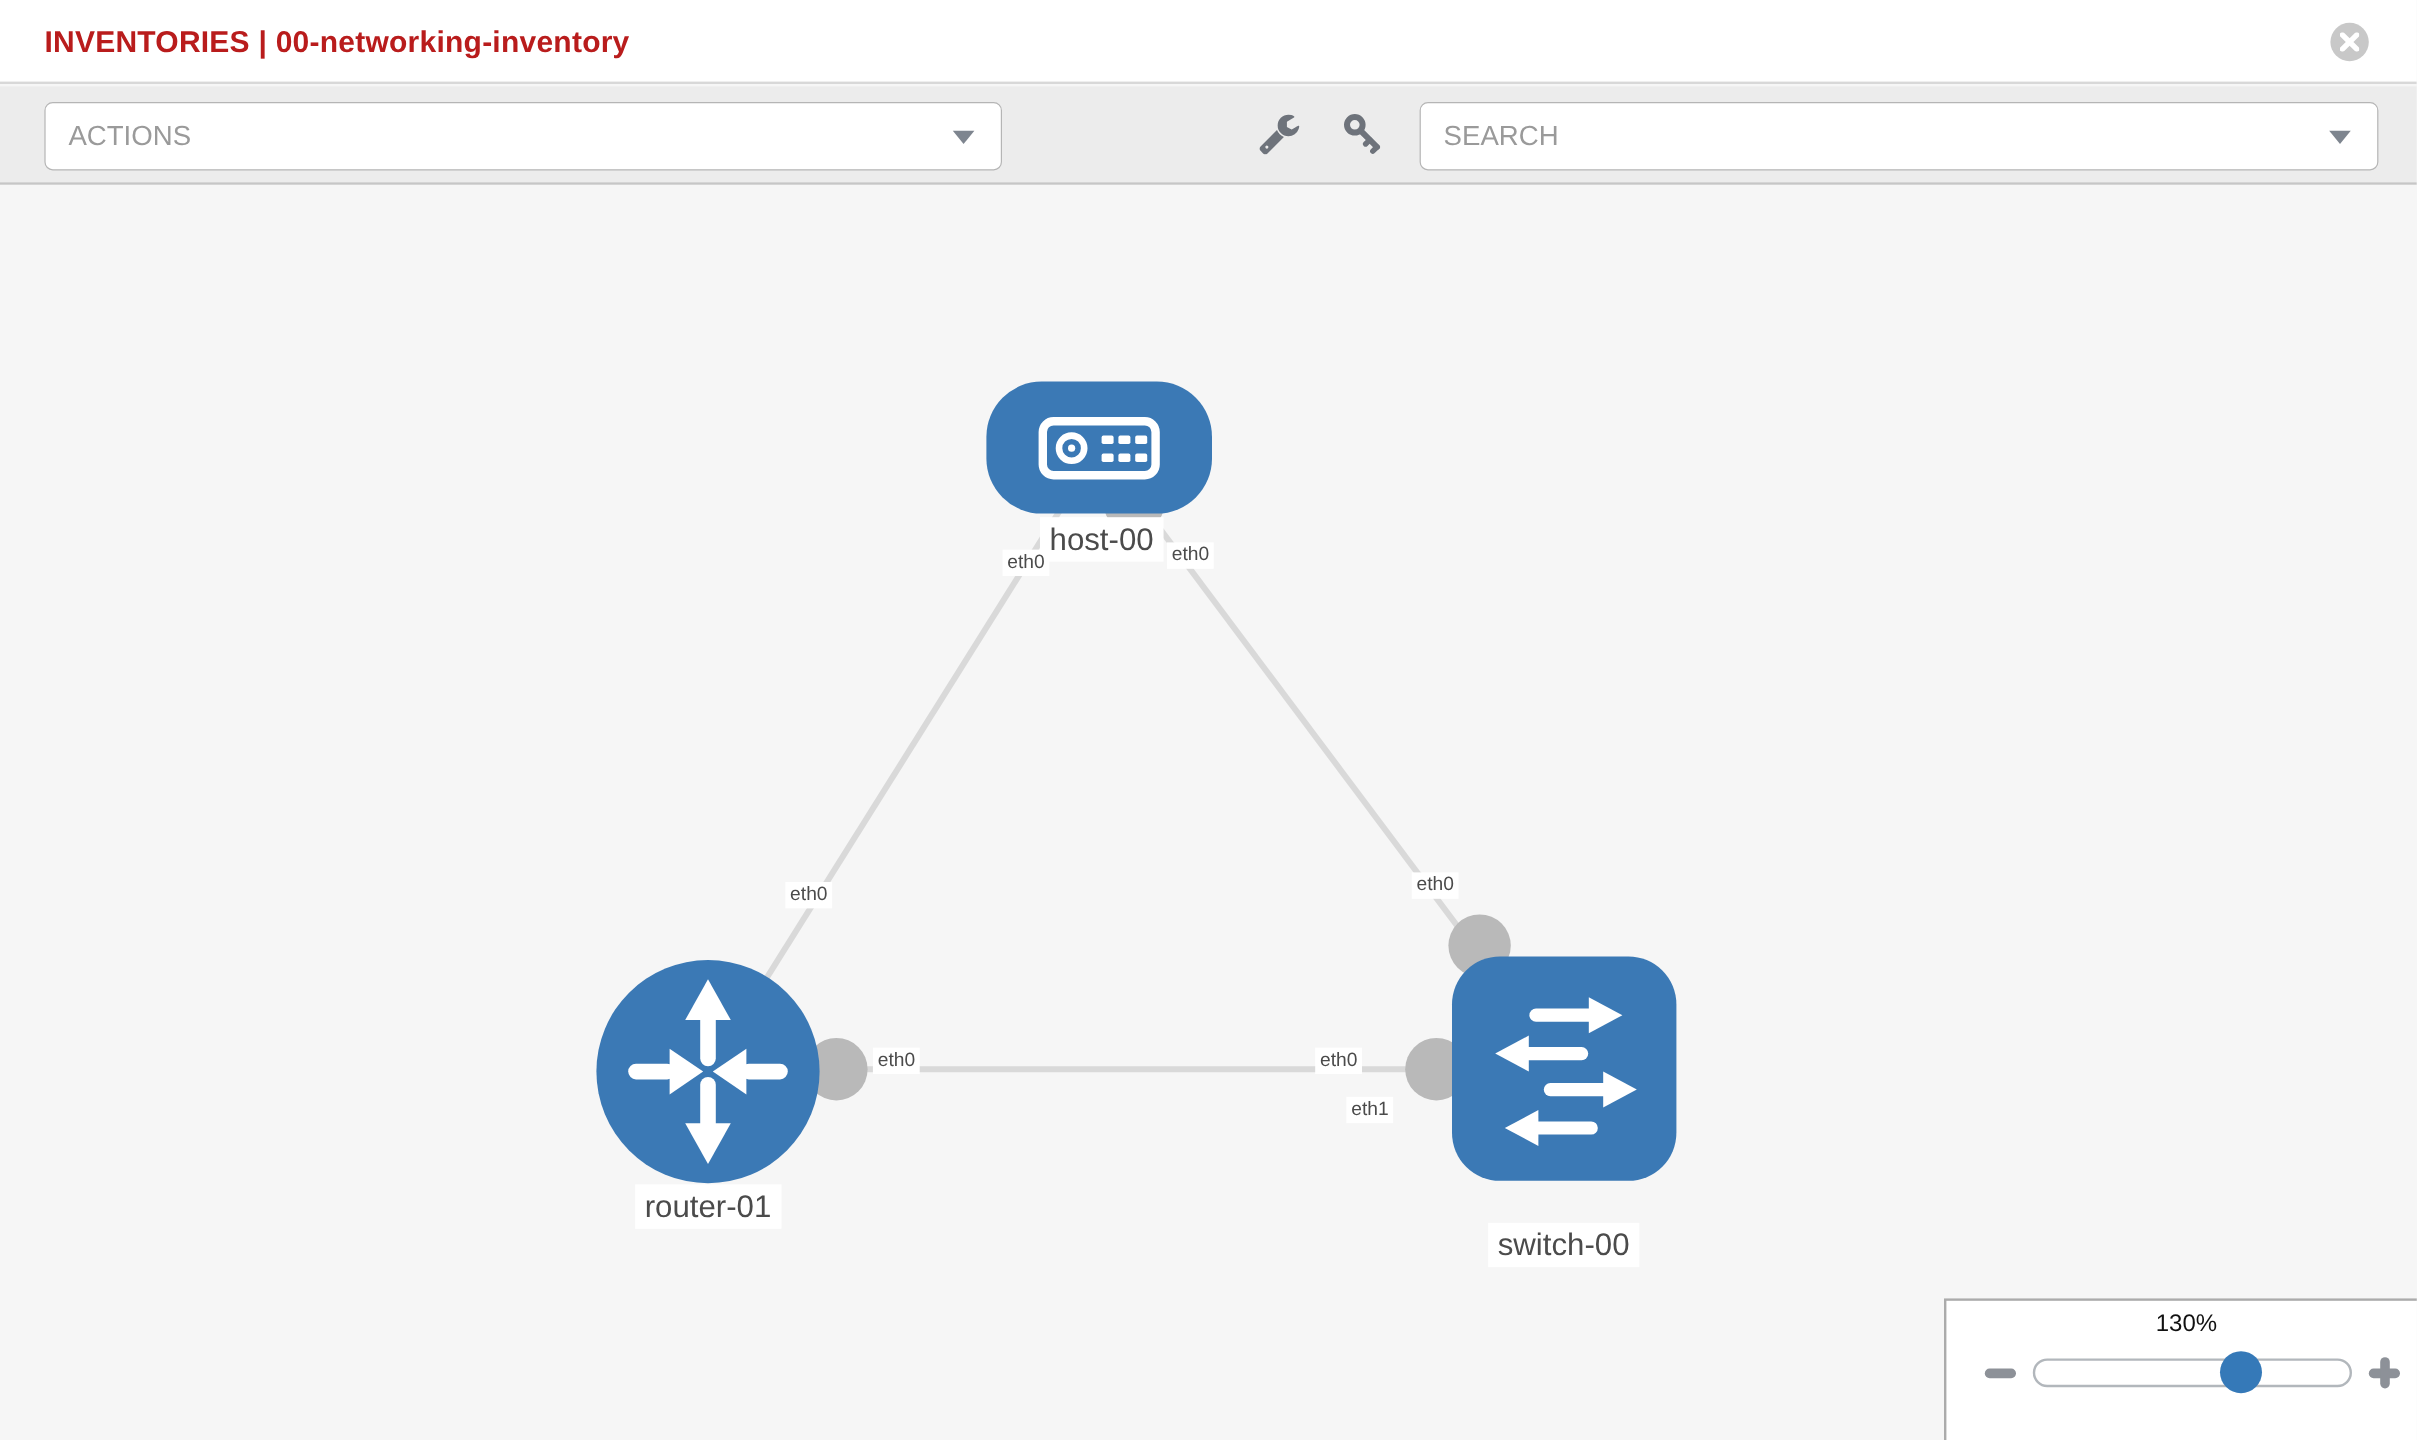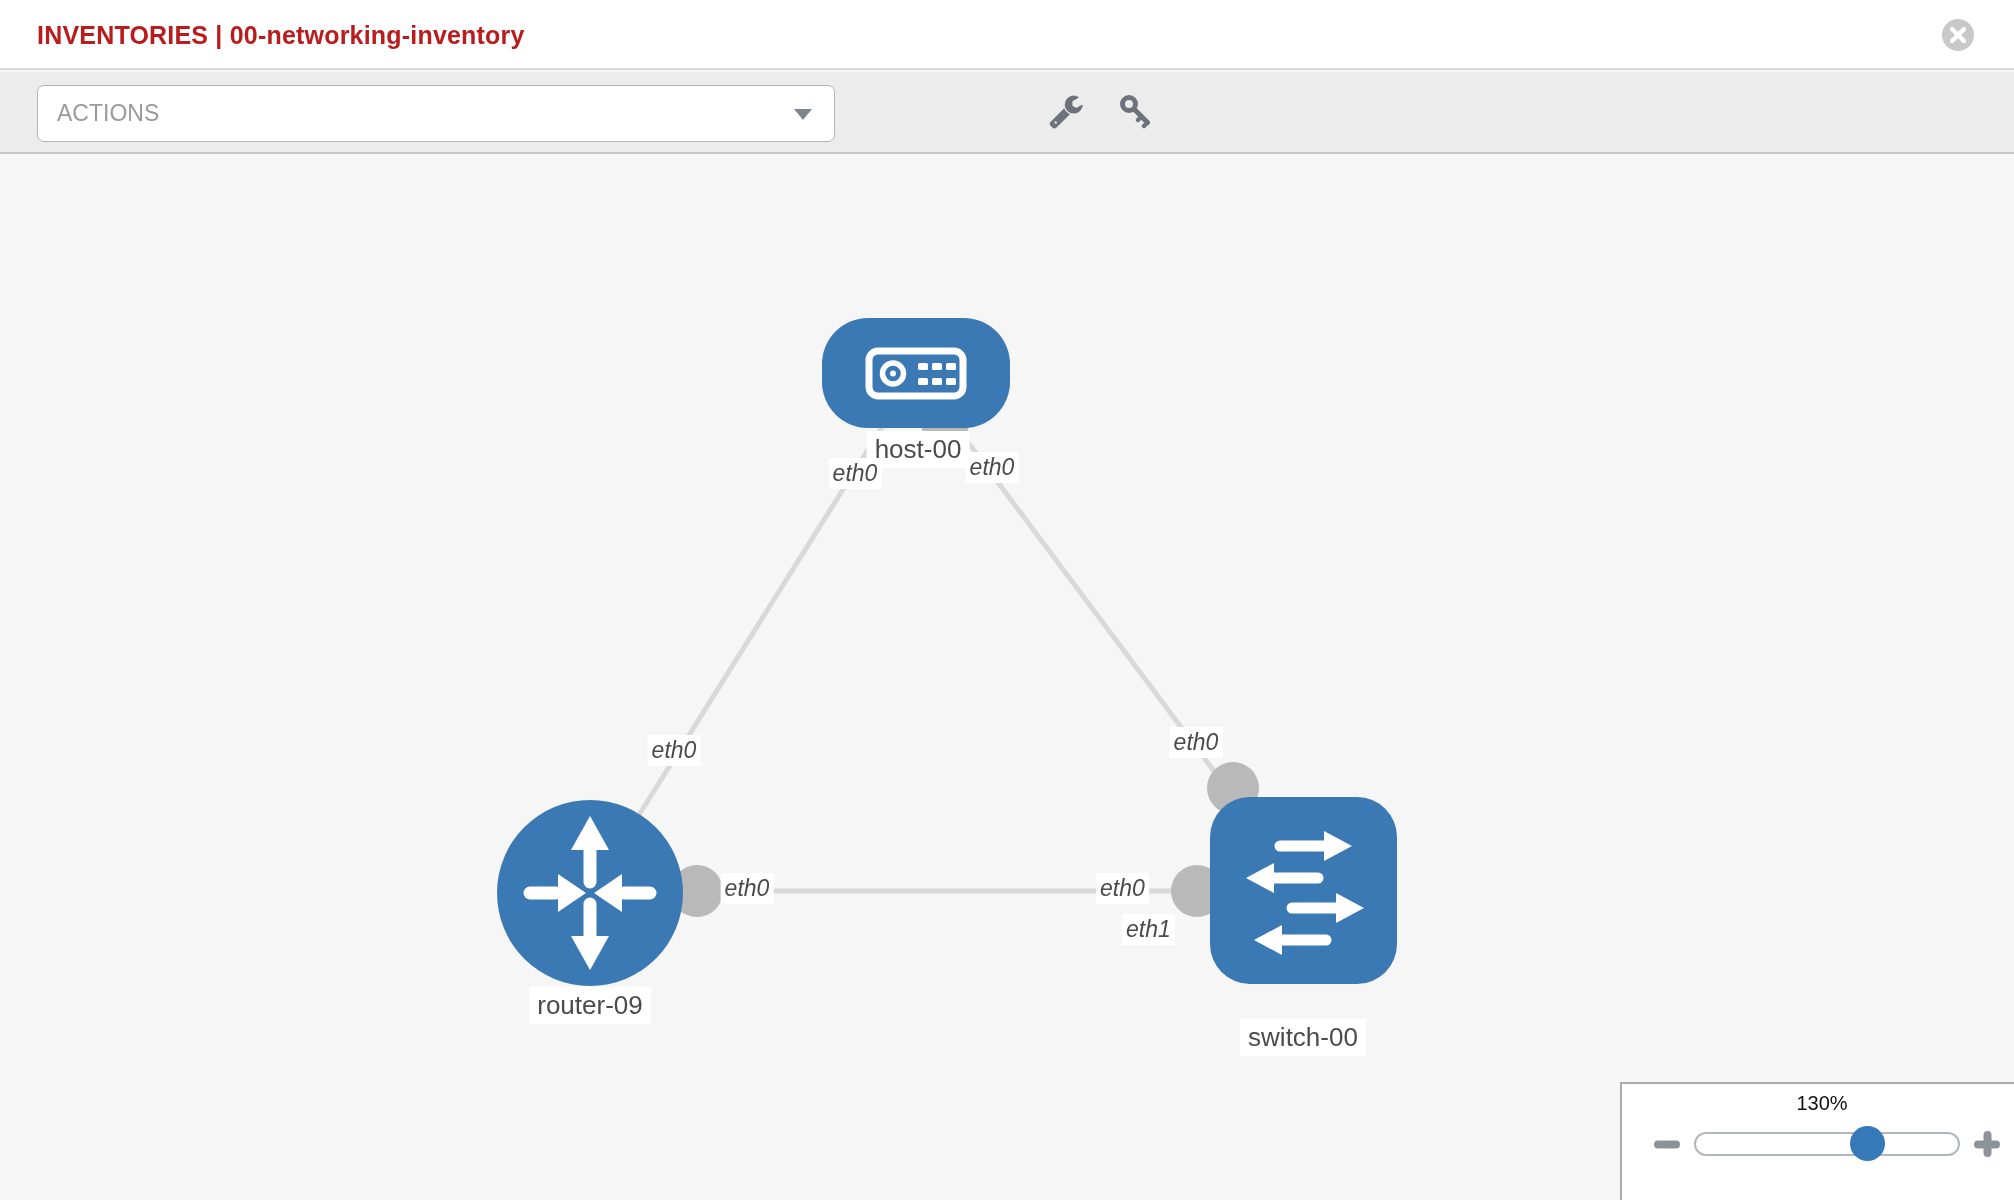--- a/index.html
+++ b/index.html
@@ -32,21 +32,21 @@
             padding:0;margin:0;cursor:pointer;display:flex;align-items:center;justify-content:center;}
   .icon-btn.wrench{left:1042px;}
   .icon-btn.key{left:1112px;}
 
   
   .canvas{position:absolute;left:0;top:154px;width:2014px;height:1046px;background:#f6f6f6;}
   .topo{position:absolute;left:0;top:0;}
 
   .node-label,.if-label{position:absolute;background:#ffffff;color:#4b4b4b;white-space:nowrap;}
   .node-label{font-size:26px;padding:3px 8px;transform:translateX(-50%);}
-  .if-label{font-size:23px;padding:2px 4px;font-style:italic;}
+  .if-label{font-size:16px;padding:2px 4px;}
   .if-center{transform:translateX(-50%);}
 
   
   .zoom-panel{position:absolute;left:1620px;top:928px;width:400px;height:132px;background:#ffffff;
               border:2px solid #ababab;box-sizing:border-box;}
   .zoom-level{position:absolute;left:0;top:8px;width:400px;text-align:center;font-size:20px;color:#111111;}
   .zoom-minus{position:absolute;left:30px;top:45px;width:30px;height:30px;cursor:pointer;}
   .zoom-plus{position:absolute;left:350px;top:45px;width:30px;height:30px;cursor:pointer;}
   .zoom-track{position:absolute;left:72px;top:48px;width:266px;height:24px;background:#ffffff;
               border:2px solid #b2b7bc;border-radius:13px;box-sizing:border-box;cursor:pointer;}
@@ -82,20 +82,24 @@
 
     <button class="icon-btn key">
       <svg width="36" height="36" viewBox="0 0 36 36">
         <circle cx="11" cy="11" r="6.5" fill="none" stroke="#6e737b" stroke-width="5"></circle>
         <line x1="16" y1="16" x2="29.5" y2="29.5" stroke="#6e737b" stroke-width="5" stroke-linecap="round"></line>
         <line x1="23.5" y1="23.5" x2="20" y2="27" stroke="#6e737b" stroke-width="4.5" stroke-linecap="round"></line>
         <line x1="29.5" y1="29.5" x2="26" y2="33" stroke="#6e737b" stroke-width="4.5" stroke-linecap="round"></line>
       </svg>
     </button>
 
+    <div class="dropdown dd-search">
+      <span class="dd-label">SEARCH</span>
+      <span class="caret"></span>
+    </div>
   </div>
 
   <div class="canvas">
 
     <svg class="topo" width="2014" height="1046" viewBox="0 0 2014 1046">
 
       <g>
         <line x1="916" y1="219" x2="590" y2="739" stroke="#d9d9d9" stroke-width="5"></line>
         <line x1="916" y1="219" x2="1303" y2="736" stroke="#d9d9d9" stroke-width="5"></line>
         <line x1="590" y1="737" x2="1303" y2="737" stroke="#d9d9d9" stroke-width="5"></line>
@@ -146,21 +150,21 @@
           <polygon points="1274,709 1274,739 1246,724" stroke="none"></polygon>
           <line x1="1292" y1="754" x2="1338" y2="754"></line>
           <polygon points="1336,739 1336,769 1364,754" stroke="none"></polygon>
           <line x1="1326" y1="786" x2="1280" y2="786"></line>
           <polygon points="1282,771 1282,801 1254,786" stroke="none"></polygon>
         </g>
       </g>
     </svg>
 
     <div class="node-label" style="left:918px;top:277px;">host-00</div>
-    <div class="node-label" style="left:590px;top:833px;">router-09</div>
+    <div class="node-label" style="left:590px;top:833px;">router-01</div>
     <div class="node-label" style="left:1303px;top:865px;">switch-00</div>
 
     <div class="if-label if-center" style="left:855px;top:304px;">eth0</div>
     <div class="if-label if-center" style="left:992px;top:298px;">eth0</div>
     <div class="if-label if-center" style="left:674px;top:581px;">eth0</div>
     <div class="if-label if-center" style="left:1196px;top:573px;">eth0</div>
     <div class="if-label if-center" style="left:747px;top:719px;">eth0</div>
     <div class="if-label" style="left:1096px;top:719px;">eth0</div>
     <div class="if-label" style="left:1122px;top:760px;">eth1</div>
 

